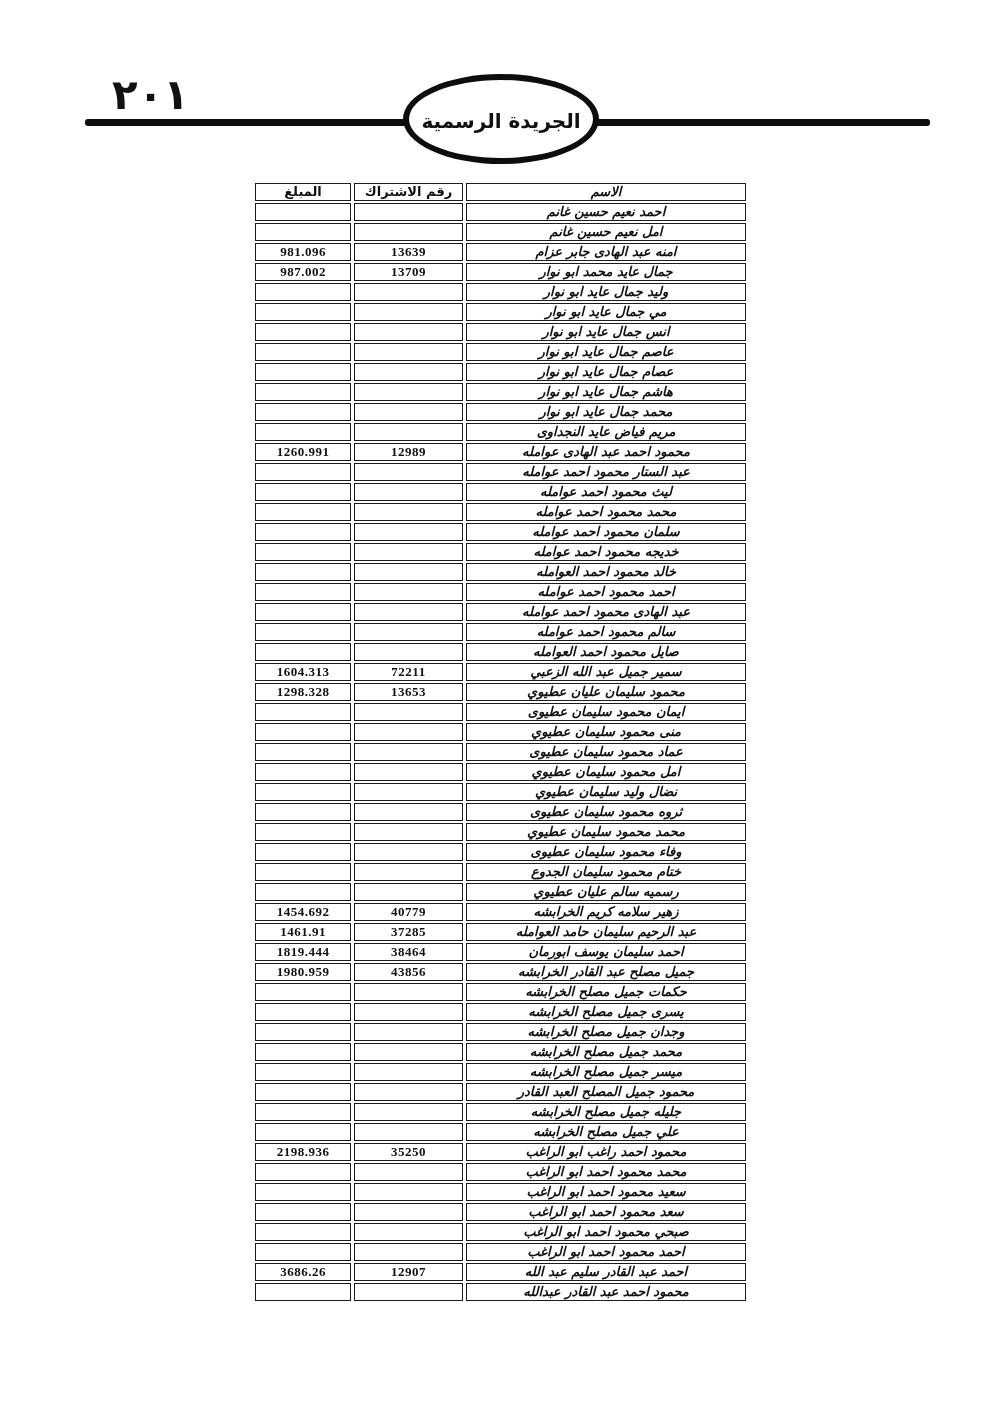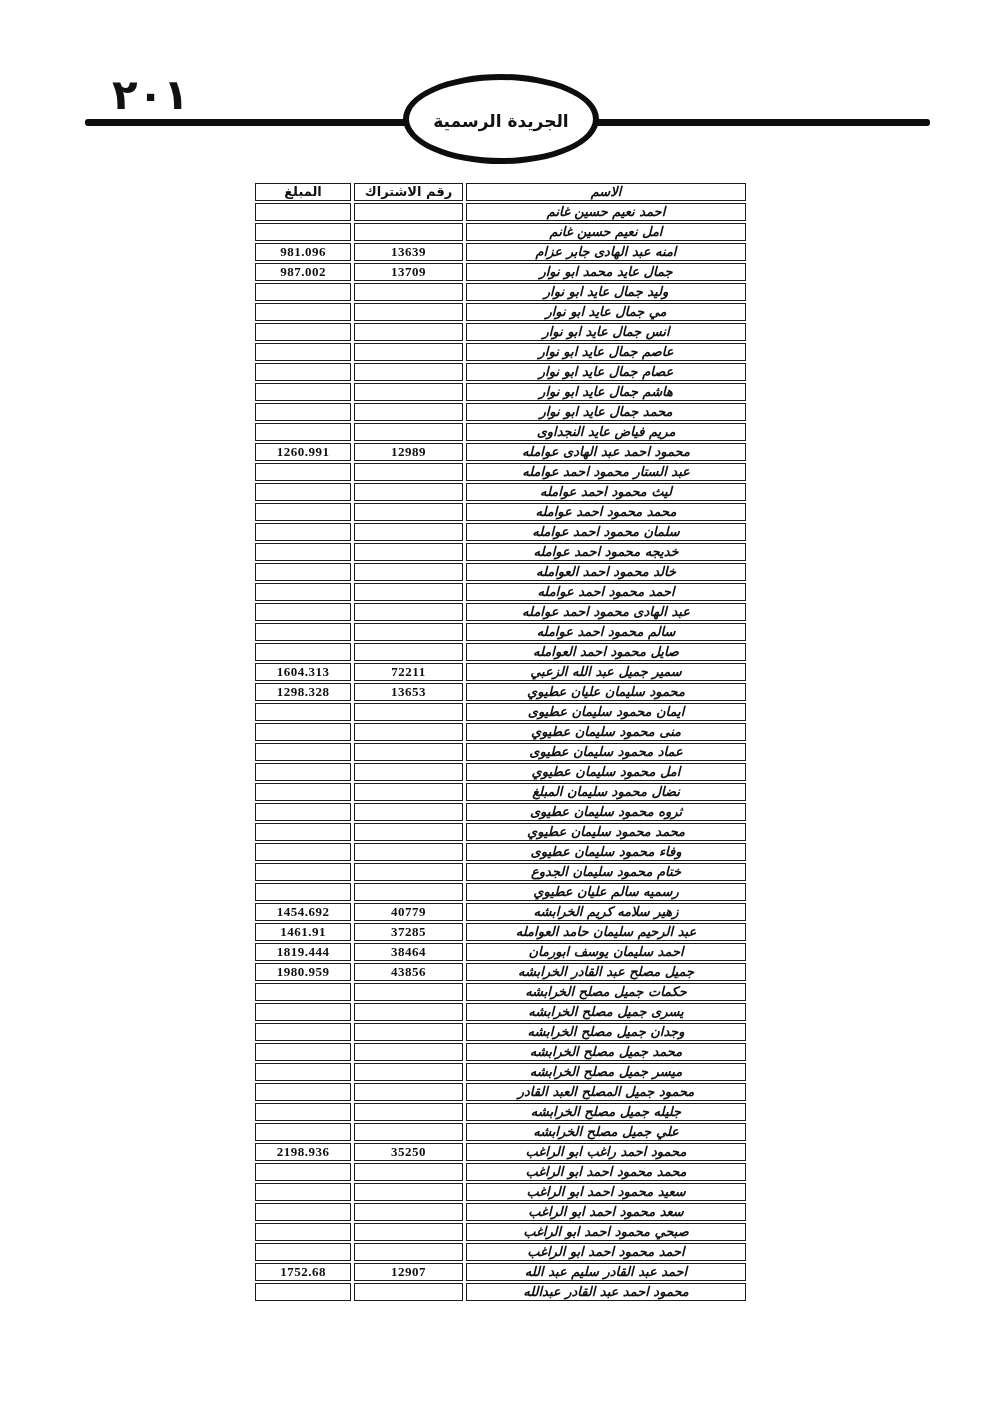--- a/index.html
+++ b/index.html
@@ -44,21 +44,21 @@
     background: #ffffff;
     border: 6px solid #0d0d0d;
     border-radius: 50%;
     box-sizing: border-box;
     display: flex;
     align-items: center;
     justify-content: center;
     z-index: 2;
   }
   .banner-ellipse span {
-    font-size: 17px;
+    font-size: 20px;
     font-weight: 700;
     direction: rtl;
     white-space: nowrap;
     transform: translateY(2px);
   }
   
   table.subs-table {
     position: absolute;
     left: 252px;
     top: 181px;
@@ -247,21 +247,21 @@
         <td class="col-name">عماد محمود سليمان عطيوى</td>
         <td class="col-sub num"></td>
         <td class="col-amount num"></td>
       </tr>
       <tr>
         <td class="col-name">امل محمود سليمان عطيوي</td>
         <td class="col-sub num"></td>
         <td class="col-amount num"></td>
       </tr>
       <tr>
-        <td class="col-name">نضال محمود سليمان المبلغ</td>
+        <td class="col-name">نضال وليد سليمان عطيوي</td>
         <td class="col-sub num"></td>
         <td class="col-amount num"></td>
       </tr>
       <tr>
         <td class="col-name">ثروه محمود سليمان عطيوى</td>
         <td class="col-sub num"></td>
         <td class="col-amount num"></td>
       </tr>
       <tr>
         <td class="col-name">محمد محمود سليمان عطيوي</td>
@@ -369,21 +369,21 @@
         <td class="col-amount num"></td>
       </tr>
       <tr>
         <td class="col-name">احمد محمود احمد ابو الراغب</td>
         <td class="col-sub num"></td>
         <td class="col-amount num"></td>
       </tr>
       <tr>
         <td class="col-name">احمد عبد القادر سليم عبد الله</td>
         <td class="col-sub num">12907</td>
-        <td class="col-amount num">1752.68</td>
+        <td class="col-amount num">3686.26</td>
       </tr>
       <tr>
         <td class="col-name">محمود احمد عبد القادر عبدالله</td>
         <td class="col-sub num"></td>
         <td class="col-amount num"></td>
       </tr>
     </tbody>
 </table>
 
 </body></html>

